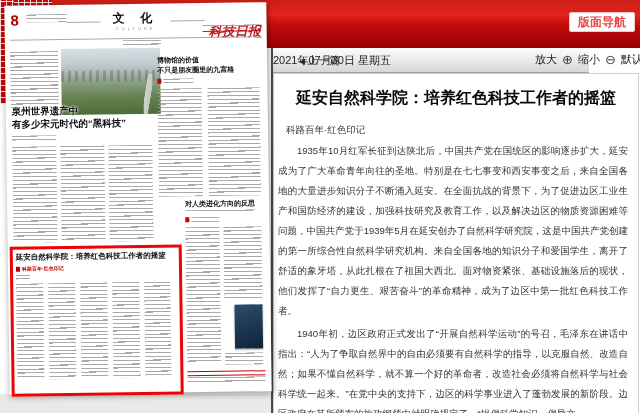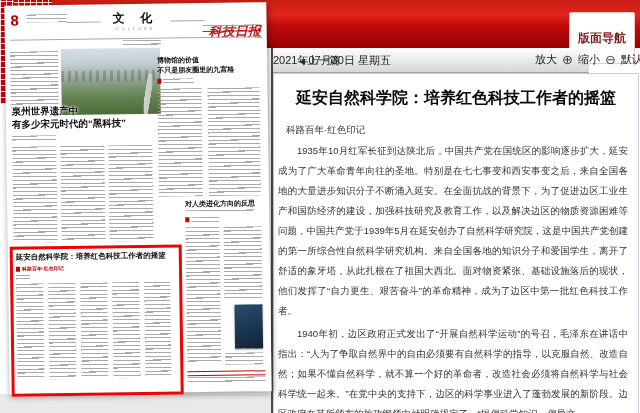--- a/index.html
+++ b/index.html
@@ -2,22 +2,22 @@
 <html><head>
 <meta charset="utf-8">
 <style>
   html,body{margin:0;padding:0;}
   #app{position:relative;width:640px;height:413px;overflow:hidden;background:#fff;
        font-family:"Liberation Sans","DejaVu Sans",sans-serif;}
 
   
   .banner{position:absolute;left:0;top:0;width:640px;height:48px;
           background:linear-gradient(180deg,#cb1f17 0%,#e2241b 30%,#c00b0b 55%,#970202 100%);}
-  .nav-btn{position:absolute;right:5px;top:12px;background:#fff;color:#7f1d1d;
-           font-size:12px;font-weight:bold;padding:18px 8px;border-radius:2px;
+  .nav-btn{position:absolute;right:5px;top:12px;background:#fff;color:#ef4444;
+           font-size:12px;font-weight:bold;padding:2px 8px;border-radius:2px;
            border:1px solid #efc9c9;line-height:14px;cursor:pointer;}
   .lattice{background-color:#c40808;
            background-image:repeating-linear-gradient(0deg,rgba(255,255,255,.85) 0 1px,transparent 1px 6px),
                             repeating-linear-gradient(90deg,rgba(255,255,255,.85) 0 1px,transparent 1px 6px);
            position:absolute;}
 
   
   .paper{position:absolute;left:7px;top:4px;width:262px;height:389px;background:#fff;
          transform:rotate(-0.8deg);box-shadow:1px 2px 6px rgba(0,0,0,.45);z-index:3;}
   .paper *{position:absolute;}

